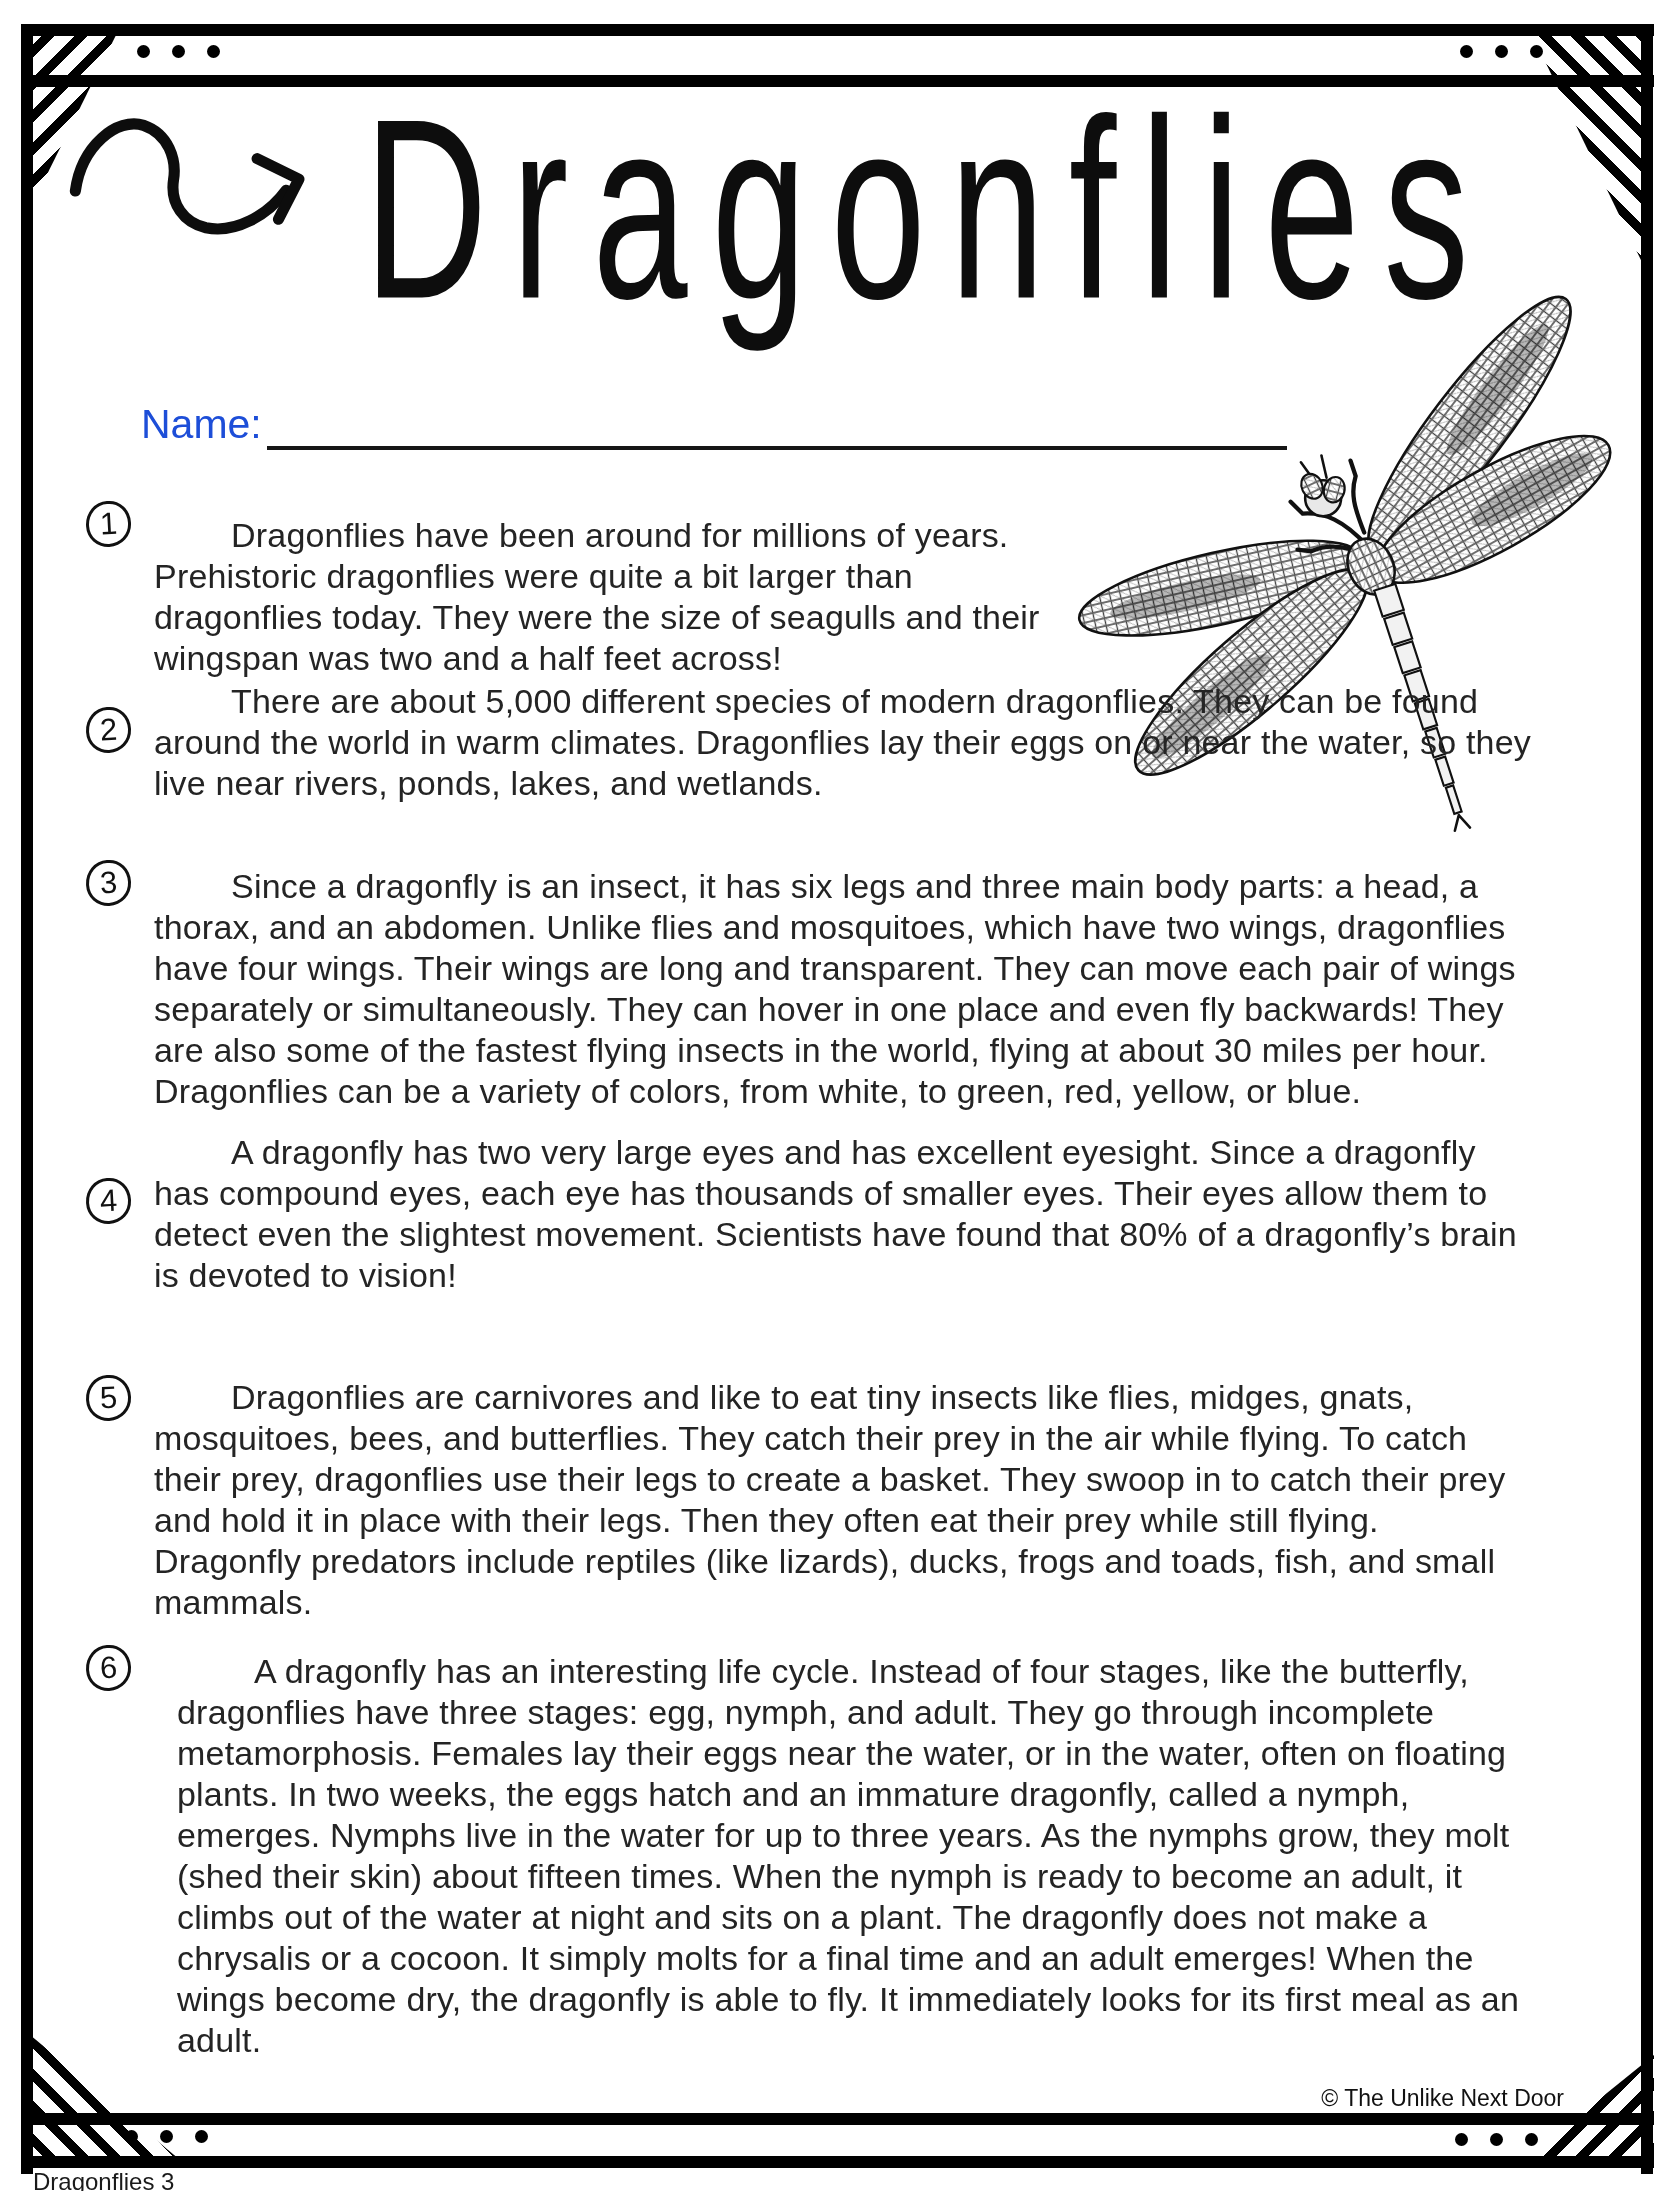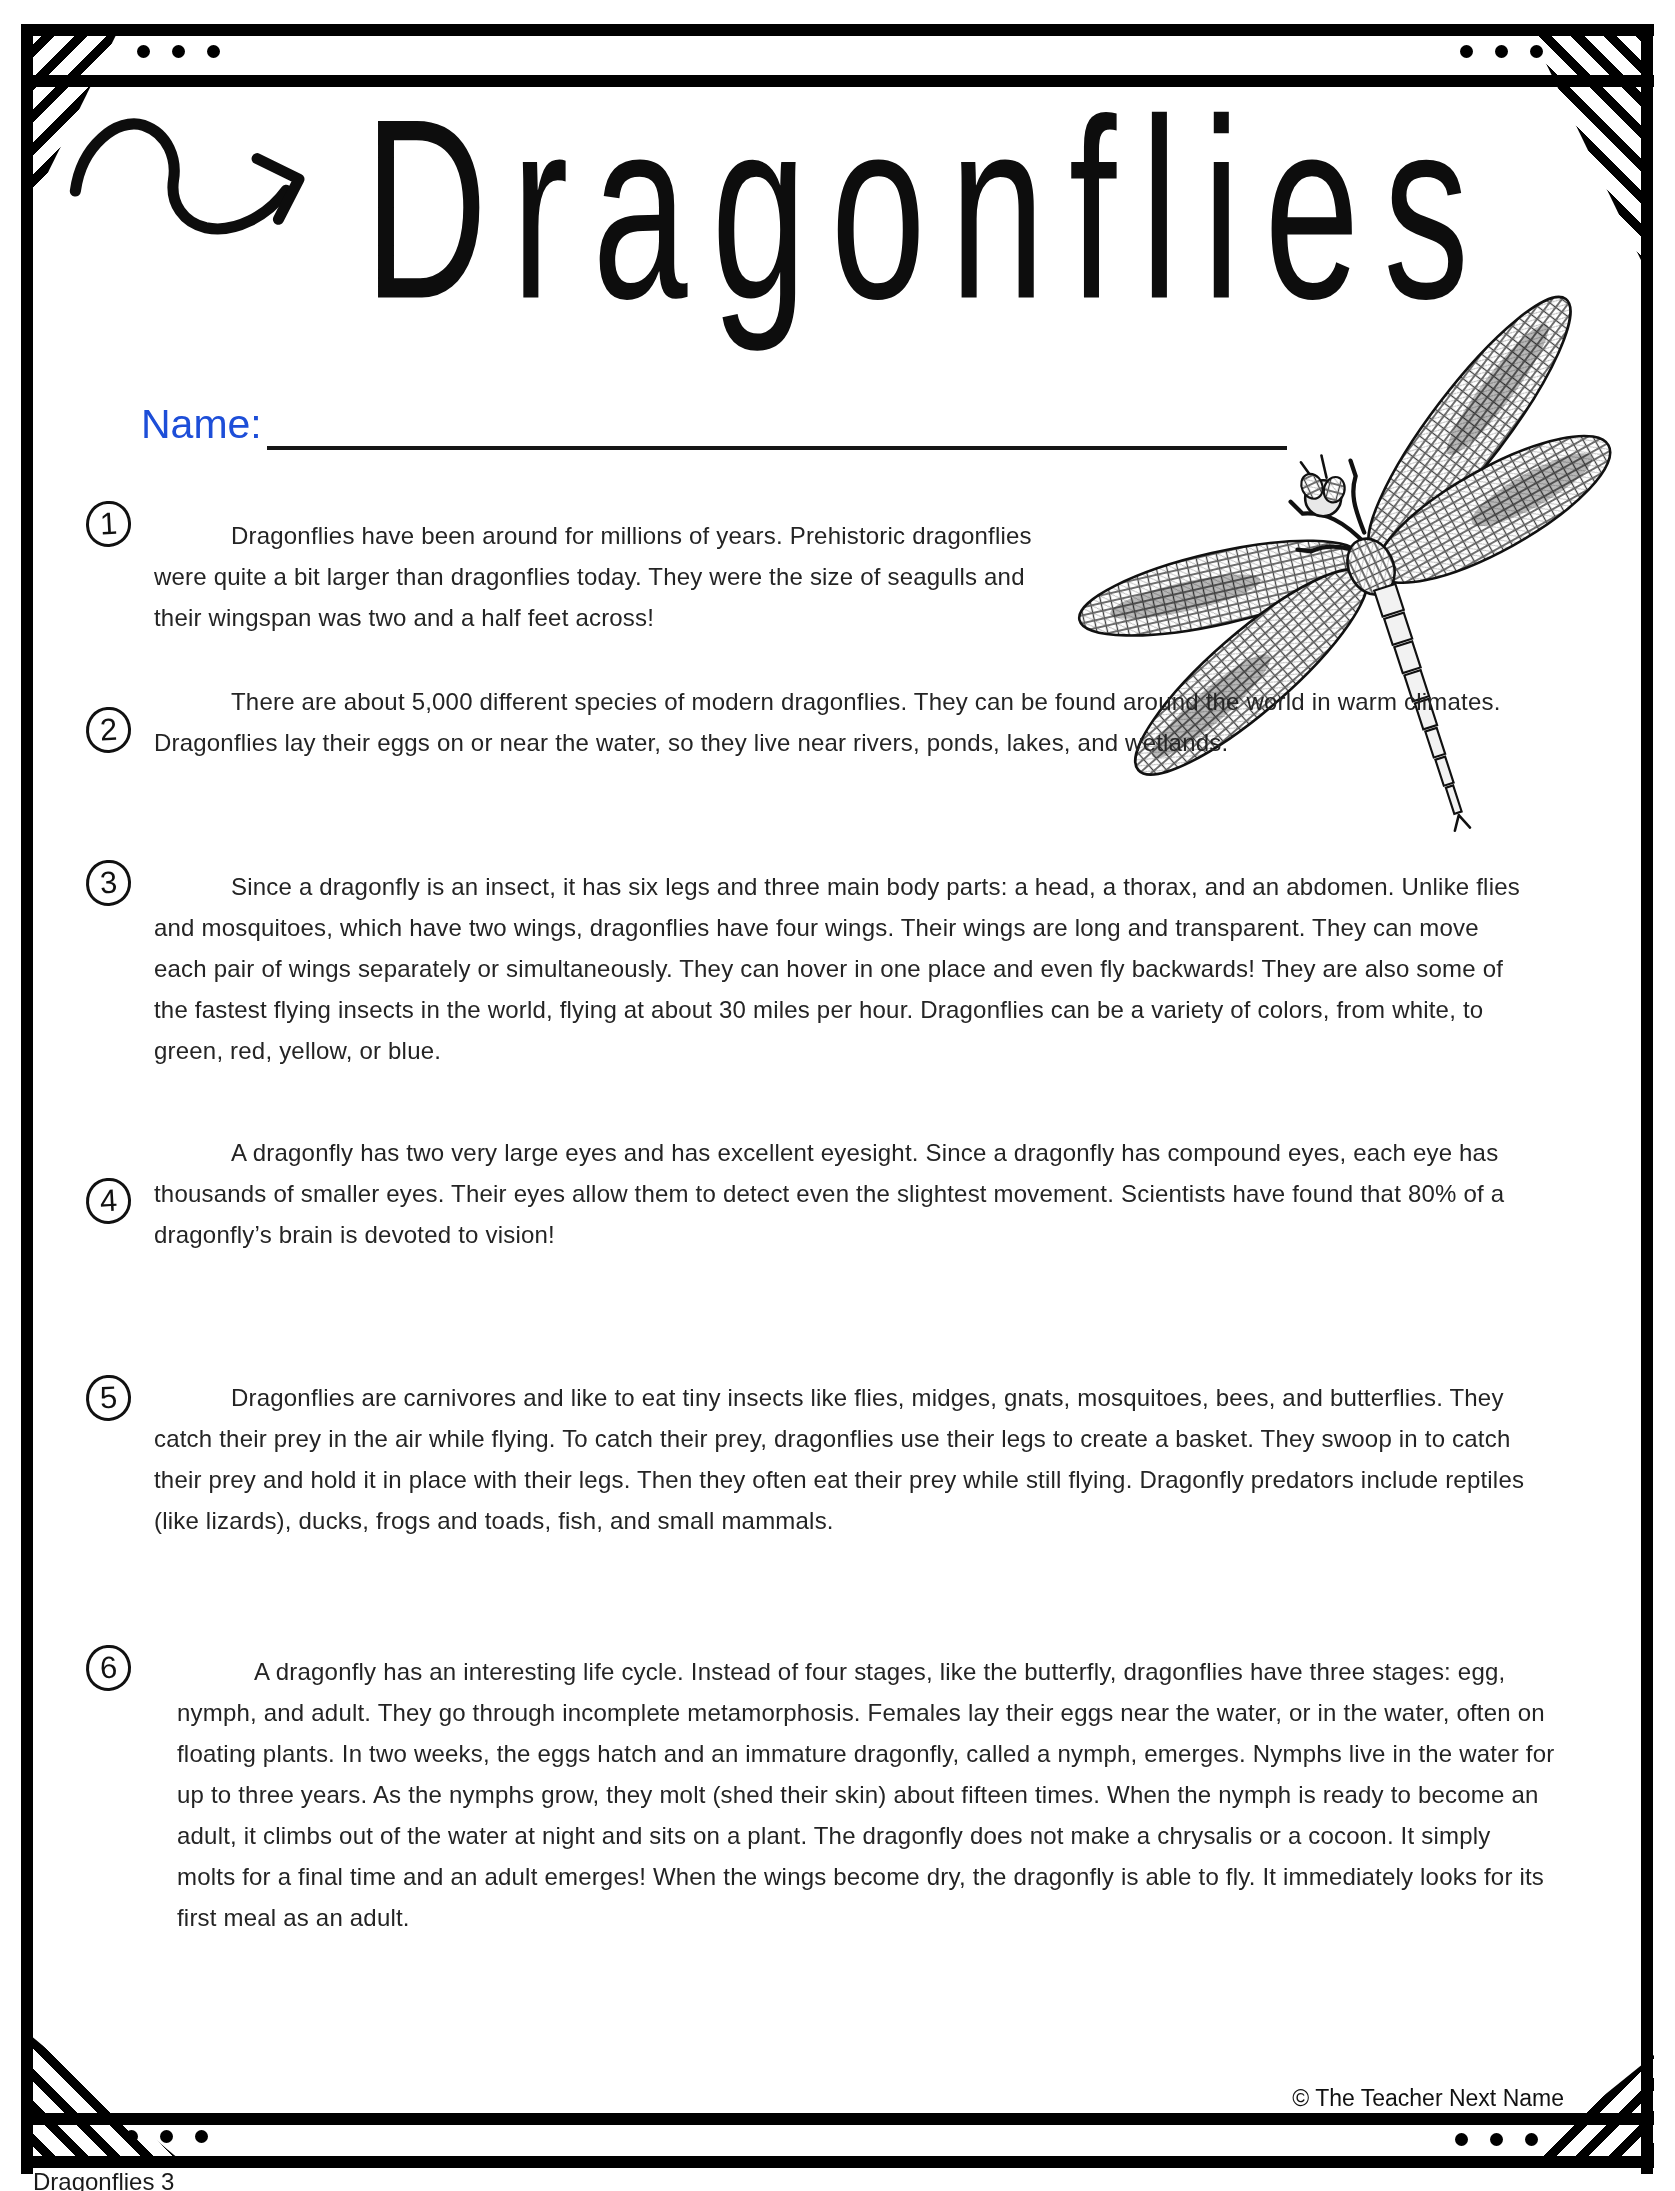--- a/index.html
+++ b/index.html
@@ -46,21 +46,21 @@
   }
 
   .name-row { position: absolute; left: 141px; top: 401px; font-size: 41px; color: #1d4ed8; z-index: 3; }
   .name-line { position: absolute; left: 267px; top: 446px; width: 1020px; height: 4.3px; background: #161616; z-index: 1; }
 
   .dragonfly { position: absolute; left: 984px; top: 257px; z-index: 2; }
 
   
   .para {
     position: absolute; left: 154px; width: 1378px;
-    font-size: 24px; line-height: 41px; letter-spacing: 0.2px;
+    font-size: 34px; line-height: 41px; letter-spacing: 0.2px;
     color: #242424; text-indent: 77px; z-index: 3;
   }
   .para-1 { top: 515px;  width: 925px; }
   .para-2 { top: 681px;  }
   .para-3 { top: 866px; }
   .para-4 { top: 1132px; }
   .para-5 { top: 1377px; }
   .para-6 { top: 1651px; margin-left: 23px; }
 
   .pnum {
@@ -190,15 +190,15 @@
 <div class="pnum pnum-5">5</div>
 <div class="pnum pnum-6">6</div>
 
 <p class="para para-1">Dragonflies have been around for millions of years. Prehistoric dragonflies were quite a bit larger than dragonflies today. They were the size of seagulls and their wingspan was two and a half feet across!</p>
 <p class="para para-2">There are about 5,000 different species of modern dragonflies. They can be found around the world in warm climates. Dragonflies lay their eggs on or near the water, so they live near rivers, ponds, lakes, and wetlands.</p>
 <p class="para para-3">Since a dragonfly is an insect, it has six legs and three main body parts: a head, a thorax, and an abdomen. Unlike flies and mosquitoes, which have two wings, dragonflies have four wings. Their wings are long and transparent. They can move each pair of wings separately or simultaneously. They can hover in one place and even fly backwards! They are also some of the fastest flying insects in the world, flying at about 30 miles per hour. Dragonflies can be a variety of colors, from white, to green, red, yellow, or blue.</p>
 <p class="para para-4">A dragonfly has two very large eyes and has excellent eyesight. Since a dragonfly has compound eyes, each eye has thousands of smaller eyes. Their eyes allow them to detect even the slightest movement. Scientists have found that 80% of a dragonfly’s brain is devoted to vision!</p>
 <p class="para para-5">Dragonflies are carnivores and like to eat tiny insects like flies, midges, gnats, mosquitoes, bees, and butterflies. They catch their prey in the air while flying. To catch their prey, dragonflies use their legs to create a basket. They swoop in to catch their prey and hold it in place with their legs. Then they often eat their prey while still flying. Dragonfly predators include reptiles (like lizards), ducks, frogs and toads, fish, and small mammals.</p>
 <p class="para para-6">A dragonfly has an interesting life cycle. Instead of four stages, like the butterfly, dragonflies have three stages: egg, nymph, and adult. They go through incomplete metamorphosis. Females lay their eggs near the water, or in the water, often on floating plants. In two weeks, the eggs hatch and an immature dragonfly, called a nymph, emerges. Nymphs live in the water for up to three years. As the nymphs grow, they molt (shed their skin) about fifteen times. When the nymph is ready to become an adult, it climbs out of the water at night and sits on a plant. The dragonfly does not make a chrysalis or a cocoon. It simply molts for a final time and an adult emerges! When the wings become dry, the dragonfly is able to fly. It immediately looks for its first meal as an adult.</p>
 
-<div class="footer-credit">© The Teacher Next Name</div>
+<div class="footer-credit">© The Unlike Next Door</div>
 <div class="page-label">Dragonflies 3</div>
 
 
 </body></html>

